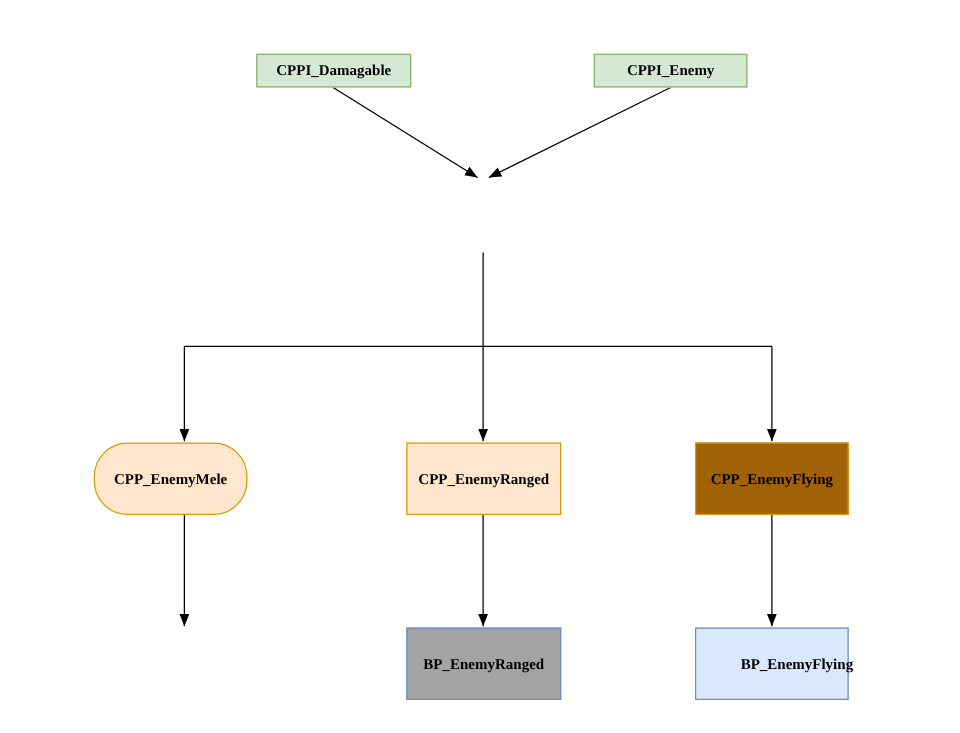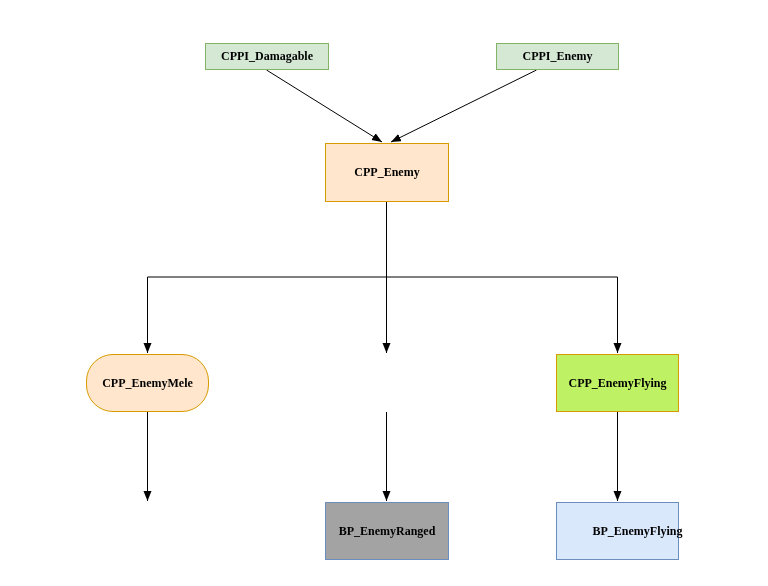--- a/index.html
+++ b/index.html
@@ -25,23 +25,23 @@
     align-items: center;
     justify-content: center;
     font-weight: bold;
     font-size: 12px;
     color: #000000;
     text-align: center;
     white-space: nowrap;
   }
   
   .n-cppi-damagable { left: 205px; top: 27px;  width: 124px; height: 27px; }
-  .n-cppi-enemy     { left: 496px; top: 27px;  width: 123px; height: 27px; }
+  .n-cppi-enemy     { left: 475px; top: 27px;  width: 123px; height: 27px; }
   .n-cpp-enemy      { left: 325px; top: 127px; width: 124px; height: 59px; }
-  .n-cpp-enemymele  { left: 86px;  top: 338px; width: 123px; height: 58px; border-radius: 27px; }
+  .n-cpp-enemymele  { left: 75px;  top: 338px; width: 123px; height: 58px; border-radius: 27px; }
   .n-cpp-enemyranged{ left: 325px; top: 338px; width: 124px; height: 58px; }
   .n-cpp-enemyflying{ left: 556px; top: 338px; width: 123px; height: 58px; }
   .n-bp-enemymele   { left: 86px;  top: 486px; width: 123px; height: 58px; }
   .n-bp-enemyranged { left: 325px; top: 486px; width: 124px; height: 58px; }
   .n-bp-enemyflying { left: 556px; top: 486px; width: 123px; height: 58px; padding-left: 40px; }
 </style>
 </head>
 <body>
 
 <div class="canvas">
@@ -65,21 +65,21 @@
 
       <line x1="147.5" y1="396" x2="147.5" y2="485" marker-end="url(#arrow)"></line>
       <line x1="386.5" y1="396" x2="386.5" y2="485" marker-end="url(#arrow)"></line>
       <line x1="617.5" y1="396" x2="617.5" y2="485" marker-end="url(#arrow)"></line>
     </g>
   </svg>
 
   <div class="node n-cppi-damagable" style="background: rgb(213, 232, 212); border-color: rgb(130, 179, 102);">CPPI_Damagable</div>
   <div class="node n-cppi-enemy" style="background: rgb(213, 232, 212); border-color: rgb(130, 179, 102);">CPPI_Enemy</div>
 
-  <div class="node n-cpp-enemy" style="background: rgb(255, 230, 204); border-color: rgb(215, 155, 0);">CPP_Enemy</div>
 
   <div class="node n-cpp-enemymele" style="background: rgb(255, 230, 204); border-color: rgb(215, 155, 0);">CPP_EnemyMele</div>
-  <div class="node n-cpp-enemyflying" style="background: #bef264; border-color: rgb(215, 155, 0);">CPP_EnemyFlying</div>
+  <div class="node n-cpp-enemyranged" style="background: rgb(255, 230, 204); border-color: rgb(215, 155, 0);">CPP_EnemyRanged</div>
+  <div class="node n-cpp-enemyflying" style="background: #a16207; border-color: rgb(215, 155, 0);">CPP_EnemyFlying</div>
 
   <div class="node n-bp-enemyranged" style="background: #a3a3a3; border-color: rgb(108, 142, 191);">BP_EnemyRanged</div>
   <div class="node n-bp-enemyflying" style="background: rgb(218, 232, 252); border-color: rgb(108, 142, 191);">BP_EnemyFlying</div>
 
 </div>
 
 </body></html>

